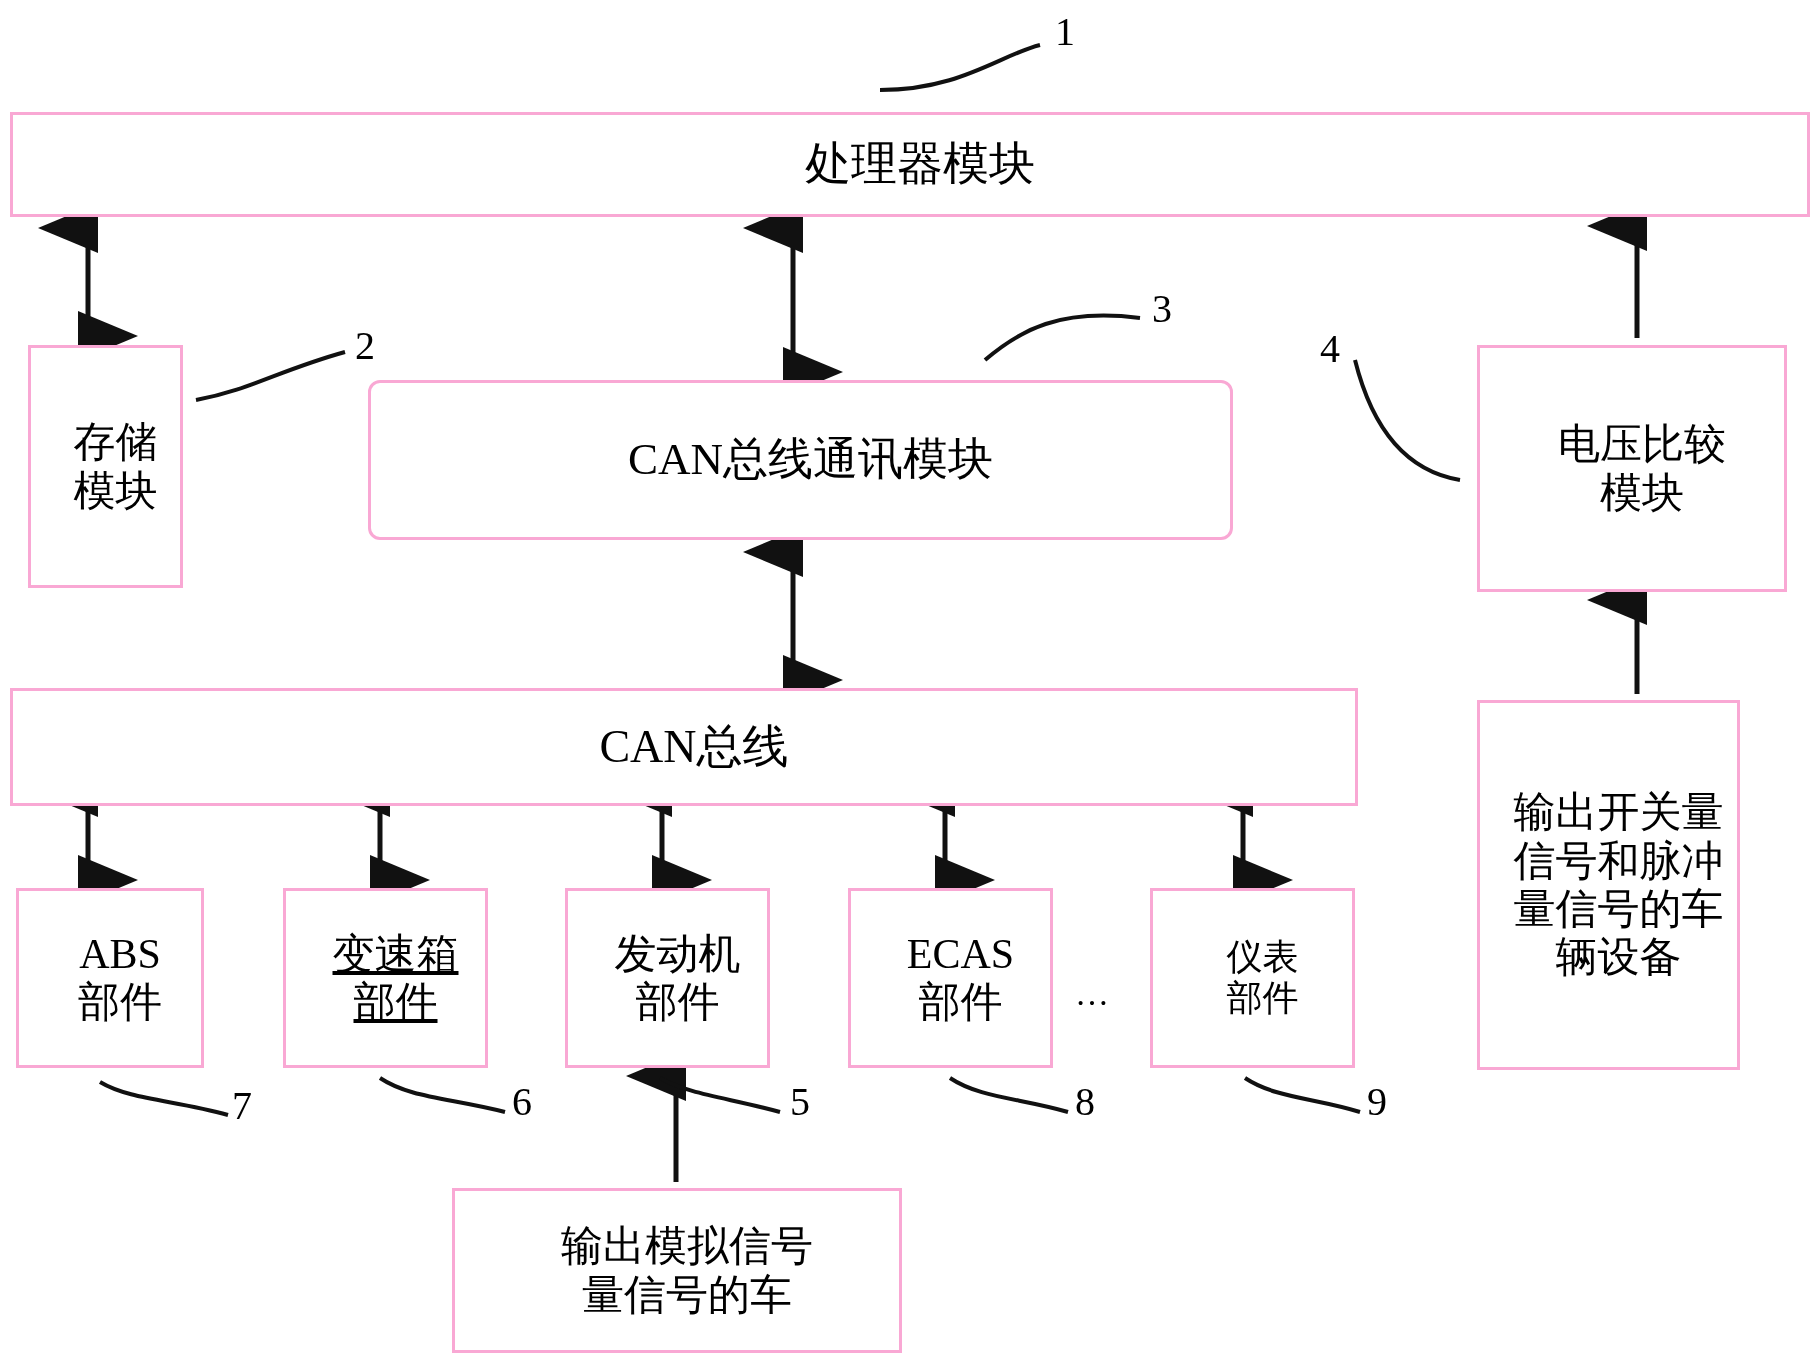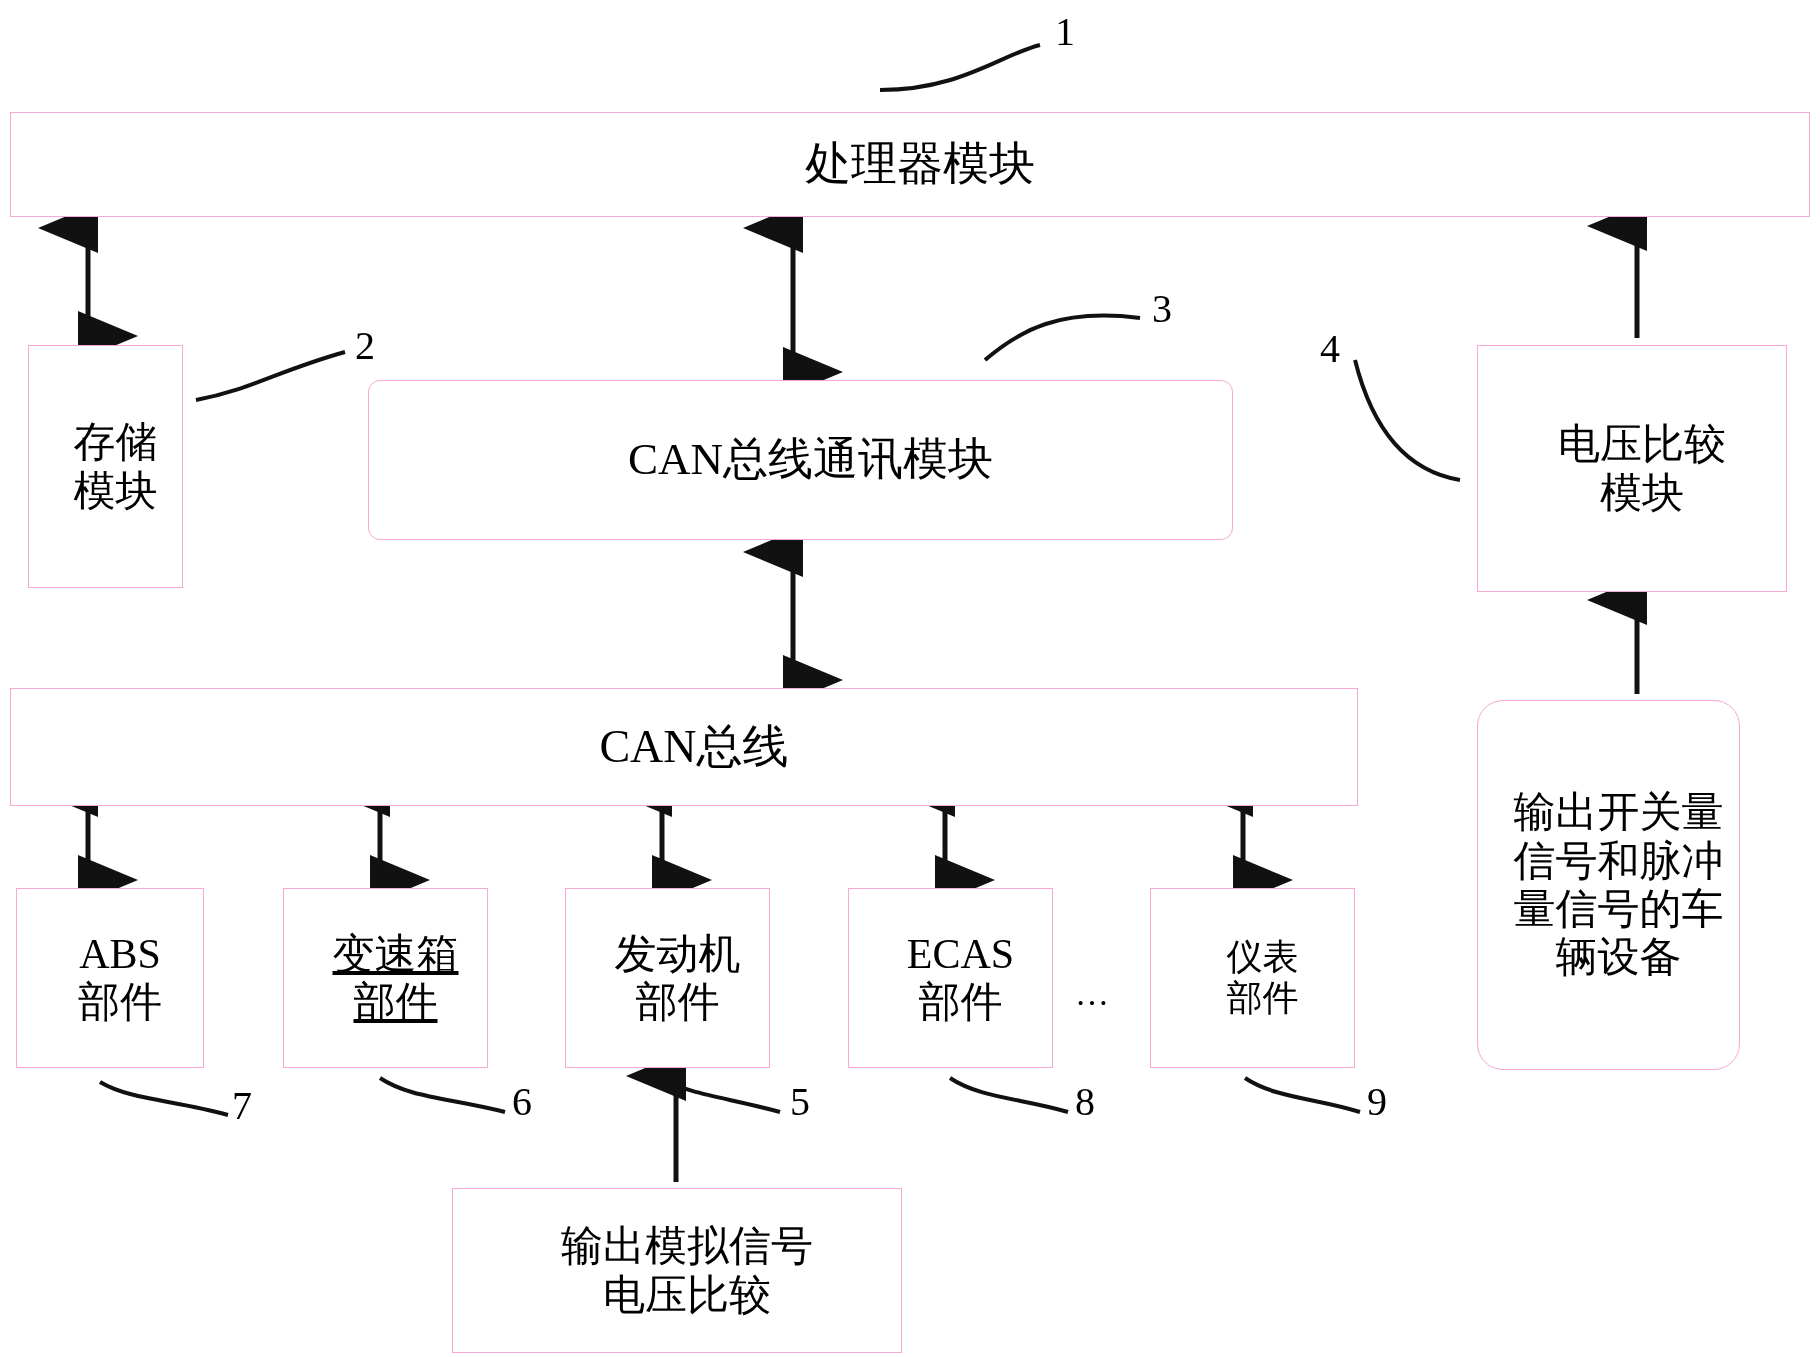--- a/index.html
+++ b/index.html
@@ -12,21 +12,21 @@
   }
   #diagram {
     position: relative;
     width: 1820px;
     height: 1357px;
     background: #ffffff;
     overflow: hidden;
   }
   .box {
     position: absolute;
-    border: 1px solid #f9a8d4;
+    border: 3px solid #f9a8d4;
     background: #fff;
     box-sizing: border-box;
     display: flex;
     align-items: center;
     justify-content: center;
     text-align: center;
     line-height: 1.15;
     color: #000;
     white-space: pre-line;
     font-family: "Liberation Serif", serif;
@@ -56,21 +56,21 @@
   #box-processor   { left: 10px;   top: 112px;  width: 1800px; height: 105px; font-size: 46px; }
   #box-storage     { left: 28px;   top: 345px;  width: 155px;  height: 243px; font-size: 42px; }
   #box-can-comm    { left: 368px;  top: 380px;  width: 865px;  height: 160px; font-size: 45px; border-radius: 12px; }
   #box-voltage     { left: 1477px; top: 345px;  width: 310px;  height: 247px; font-size: 42px; }
   #box-canbus      { left: 10px;   top: 688px;  width: 1348px; height: 118px;  font-size: 46px; }
   #box-abs         { left: 16px;   top: 888px;  width: 188px;  height: 180px; font-size: 42px; }
   #box-gearbox     { left: 283px;  top: 888px;  width: 205px;  height: 180px; font-size: 42px; text-decoration: underline; }
   #box-engine      { left: 565px;  top: 888px;  width: 205px;  height: 180px; font-size: 42px; }
   #box-ecas        { left: 848px;  top: 888px;  width: 205px;  height: 180px; font-size: 42px; }
   #box-meter       { left: 1150px; top: 888px;  width: 205px;  height: 180px; font-size: 36px; }
-  #box-switch-dev  { left: 1477px; top: 700px;  width: 263px;  height: 370px; font-size: 42px; border-radius: 26px; }
+  #box-switch-dev  { left: 1477px; top: 700px;  width: 263px;  height: 370px; font-size: 42px; }
   #box-analog-dev  { left: 452px;  top: 1188px; width: 450px;  height: 165px; font-size: 42px; }
   
   #ref-1 { left: 1055px; top: 8px; }
   #ref-2 { left: 355px;  top: 322px; }
   #ref-3 { left: 1152px; top: 285px; }
   #ref-4 { left: 1320px; top: 325px; }
   #ref-5 { left: 790px;  top: 1078px; }
   #ref-6 { left: 512px;  top: 1078px; }
   #ref-7 { left: 232px;  top: 1082px; }
   #ref-8 { left: 1075px; top: 1078px; }
@@ -153,21 +153,21 @@
   <div class="box" id="box-ecas">ECAS
 部件</div>
   <div class="box" id="box-meter">仪表
 部件</div>
 
   <div class="box" id="box-switch-dev">输出开关量
 信号和脉冲
 量信号的车
 辆设备</div>
   <div class="box" id="box-analog-dev">输出模拟信号
-电压比较</div>
+量信号的车</div>
 
   <div class="ellipsis" id="dots">…</div>
 
   <div class="label" id="ref-1">1</div>
   <div class="label" id="ref-2">2</div>
   <div class="label" id="ref-3">3</div>
   <div class="label" id="ref-4">4</div>
   <div class="label" id="ref-5">5</div>
   <div class="label" id="ref-6">6</div>
   <div class="label" id="ref-7">7</div>

